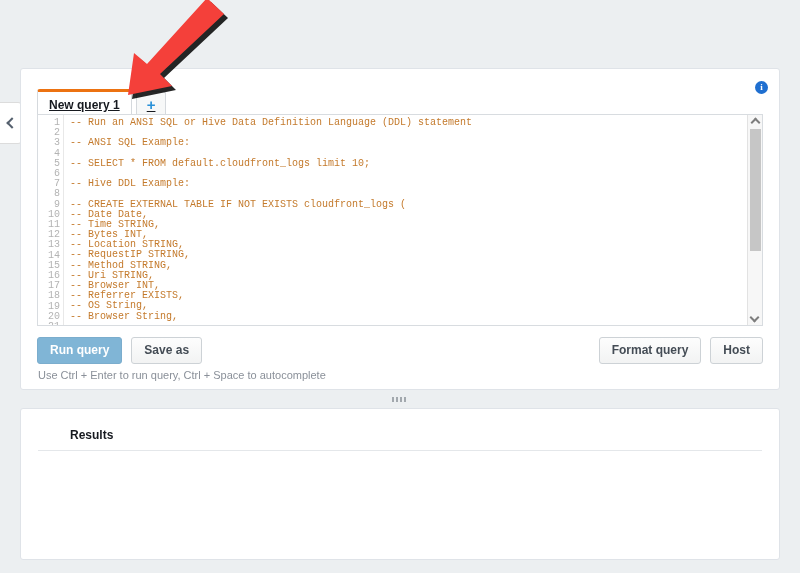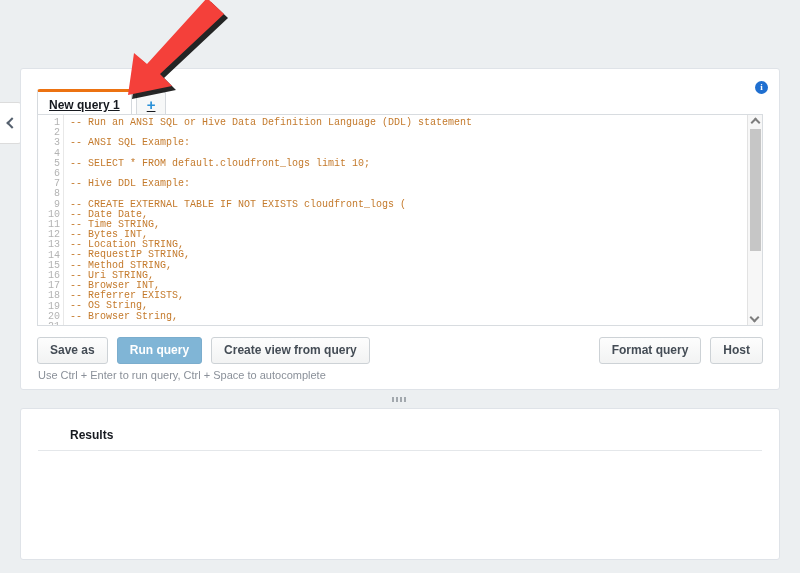--- a/index.html
+++ b/index.html
@@ -363,23 +363,22 @@
     <div class="arrow up">
         <i></i>
       </div>
     <div class="thumb"></div>
     <div class="arrow down" style="position:absolute;bottom:0;left:0;width:13px;">
         <i></i>
       </div>
   </div>
 
   <div class="btn-row">
+    <div class="btn primary">Run query</div>
     <div class="btn">Save as</div>
-    <div class="btn primary">Run query</div>
-    <div class="btn">Create view from query</div>
   </div>
 
   <div class="btn-row-right">
     <div class="btn">Format query</div>
     <div class="btn">Host</div>
   </div>
 
   <div class="hint">Use Ctrl + Enter to run query, Ctrl + Space to autocomplete</div>
 </div>
 

